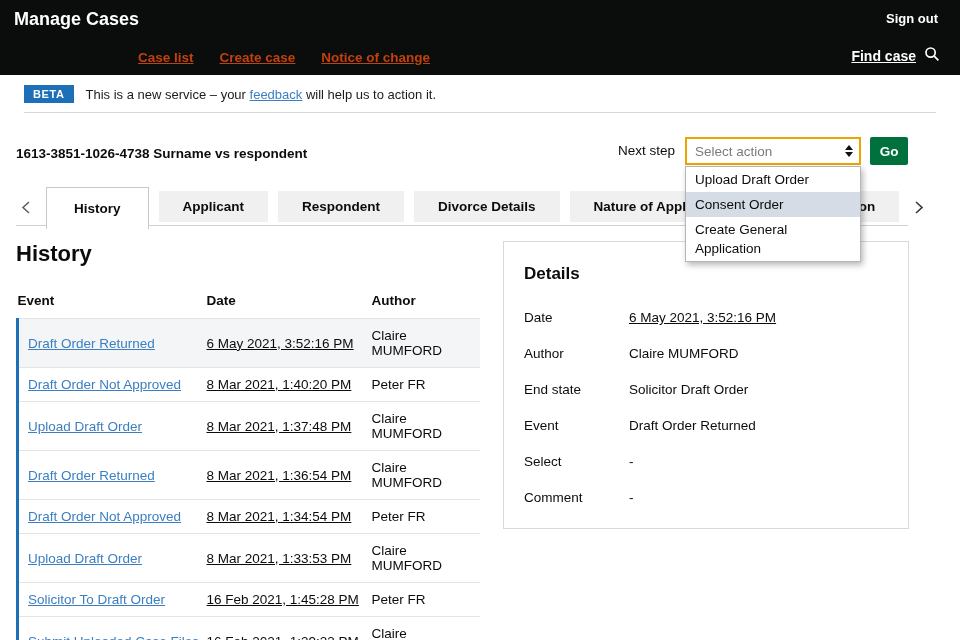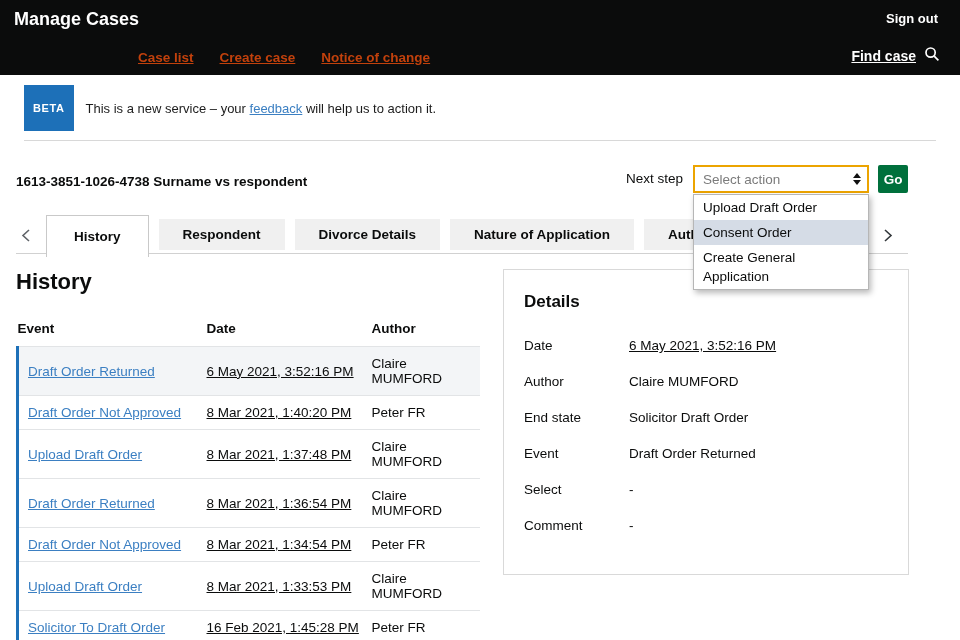--- a/index.html
+++ b/index.html
@@ -15,42 +15,42 @@
   .app-header { position:relative; background:#0b0c0c; height:75px; }
   .app-title { position:absolute; left:14px; top:9px; font-size:18px; font-weight:bold; color:#fff; }
   .sign-out { position:absolute; right:22px; top:11px; font-size:13px; font-weight:bold; color:#fff; }
   .main-nav { position:absolute; left:138px; bottom:10px; display:flex; gap:26px; }
   .main-nav a { color:#c2410c; font-size:13.5px; font-weight:bold; text-decoration:underline; }
   .find-case { position:absolute; right:20px; bottom:9px; display:flex; align-items:center; gap:8px; }
   .find-case .fc-label { color:#fff; font-size:14px; font-weight:bold; text-decoration:underline;padding-left:28px; }
 
   
   .beta { display:flex; align-items:center; gap:12px; padding:10px 24px 0; }
-  .beta-badge { background:#1d70b8; color:#fff; font-size:11px; font-weight:bold; letter-spacing:.6px; padding:17px 9px; }
+  .beta-badge { background:#1d70b8; color:#fff; font-size:11px; font-weight:bold; letter-spacing:.6px; padding:3px 9px; }
   .beta-text { font-size:13px; color:#1c1c1c; }
   .feedback-link { color:#3b7fc2; text-decoration:underline; }
   .rule { border:none; border-top:1px solid #d8d8d8; margin:9px 24px 0; }
 
   
   .case-bar { position:relative; margin:24px 52px 0 16px; height:34px; }
   .case-title { position:absolute; left:0; top:9px; font-size:13.5px; font-weight:bold; }
   .next-step { position:absolute; right:0; top:0; display:flex; align-items:flex-start; }
   .next-step-label { font-size:13.5px; line-height:28px; margin-right:10px; }
   .select-wrap { position:relative; }
   .select-box { width:176px; height:28px; border:2px solid #eca400; background:#fff;
     display:flex; align-items:center; justify-content:space-between; padding:0 6px 0 8px; cursor:pointer; }
   .select-value { font-size:13.5px; color:#7b7b7b; }
   .spinner { display:flex; flex-direction:column; gap:2px; align-items:center; }
   .spinner .up { width:0; height:0; border-left:4px solid transparent; border-right:4px solid transparent; border-bottom:5px solid #111; }
   .spinner .down { width:0; height:0; border-left:4px solid transparent; border-right:4px solid transparent; border-top:5px solid #111; }
   .dropdown { position:absolute; top:29px; left:0; width:176px; background:#fff;
     border:1px solid #b6b6b6; box-shadow:2px 3px 6px rgba(0,0,0,.28); z-index:20; }
   .option { font-size:13.5px; padding:3px 9px; line-height:19px; cursor:pointer; }
   .option.is-highlighted { background:#d5dce6; }
-  .go-btn { width:30px; height:28px; margin-left:9px; background:#00703c; color:#fff;
+  .go-btn { width:38px; height:28px; margin-left:9px; background:#00703c; color:#fff;
     border:none; border-radius:2px; font-size:13.5px; font-weight:bold; font-family:inherit; cursor:pointer; }
 
   
   .tabs { position:relative; margin:16px 52px 0 16px; height:46px; }
   .tabs-line { position:absolute; left:0; right:0; top:38px; border-top:1px solid #d1d1d1; }
   .tabs-row { position:relative; display:flex; align-items:flex-start; gap:10px; }
   .tab-chevron { margin-top:13px; padding:0 4px; background:none; border:none; cursor:pointer; line-height:1; }
   .tab-chevron.next { margin-left:auto; margin-right:10px; }
   .tab { font-size:13.5px; font-weight:600; white-space:nowrap; cursor:pointer; }
   .tab.is-active { padding:13px 27px; background:#fff; border:1px solid #c9c9c9; border-bottom:none; z-index:2; }
@@ -66,21 +66,21 @@
   .history-table tbody tr { border-top:1px solid #e2e4e6; }
   .history-table tbody tr:last-child { border-bottom:1px solid #e2e4e6; }
   .history-table tbody tr.is-selected { background:#f3f5f7; }
   .history-table td { font-size:13.5px; padding:9px 6px 9px 0; vertical-align:middle; }
   .history-table td.event-cell { border-left:3px solid #1d70b8; padding-left:9px; }
   .event-link { color:#3b7fc2; text-decoration:underline; }
   .date-text { color:#0b0c0c; text-decoration:underline; }
 
   
   .details-panel { position:absolute; left:487px; top:0; width:406px;
-    border:1px solid #d9d9d9; background:#fff; padding:16px 20px 20px; }
+    border:1px solid #d9d9d9; background:#fff; padding:16px 20px 2px; }
   .details-heading { font-size:17px; font-weight:bold; margin:6px 0 26px; }
   .detail-row { display:flex; margin-bottom:21px; font-size:13.5px; }
   .detail-label { width:105px; flex-shrink:0; }
   .detail-row.is-underlined .detail-value { text-decoration:underline; }
 </style>
 </head>
 <body>
 
 <header class="app-header">
   <div class="app-title">Manage Cases</div>
@@ -141,20 +141,21 @@
   <div class="tabs-line"></div>
   <div class="tabs-row">
     <button class="tab-chevron prev">
       <svg width="12" height="15" viewBox="0 0 12 15">
           <polyline points="9,2 3,7.5 9,13" fill="none" stroke="#5f6368" stroke-width="1.6"></polyline>
         </svg>
     </button>
 
       <div class="tab is-active">History</div>
 
+      <div class="tab">Applicant</div>
 
       <div class="tab">Respondent</div>
 
       <div class="tab">Divorce Details</div>
 
       <div class="tab">Nature of Application</div>
 
       <div class="tab">Authorisation</div>
     <button class="tab-chevron next">
       <svg width="12" height="15" viewBox="0 0 12 15">

